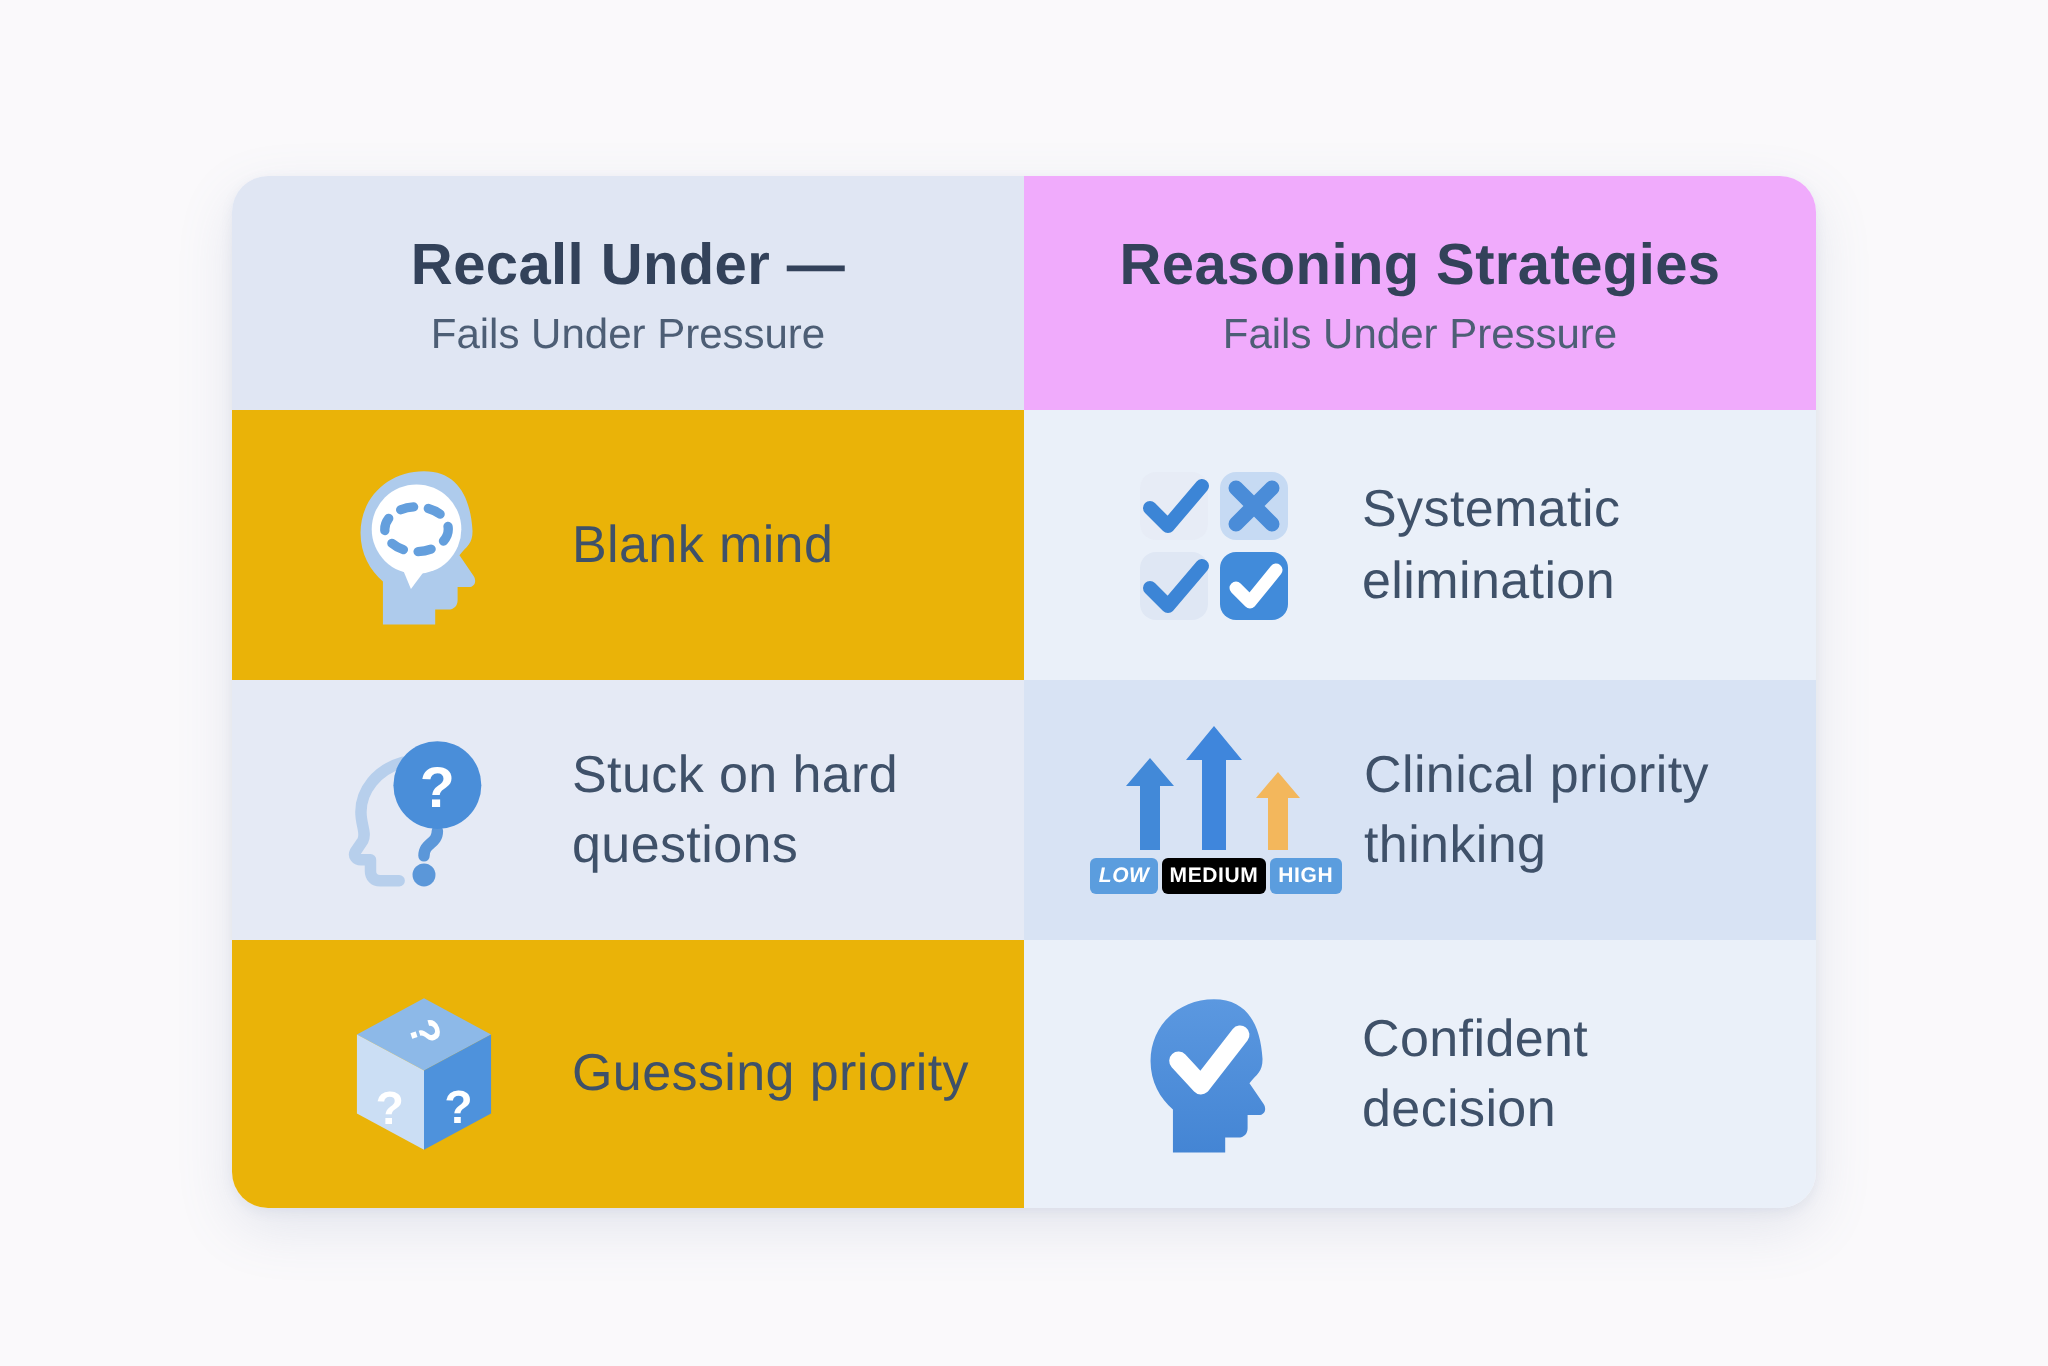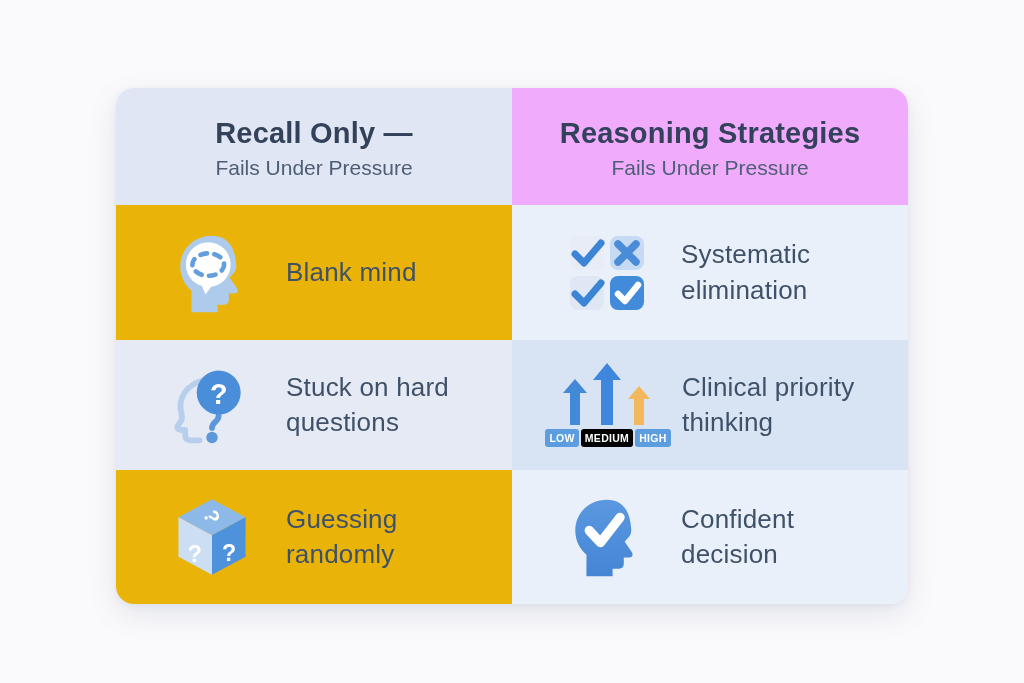--- a/index.html
+++ b/index.html
@@ -64,31 +64,31 @@
   .cb-tr { background: #c6daf3; }
   .cb-bl { background: #dfe7f4; }
   .cb-br { background: #418bda; }
   
   .priority { display: flex; flex-direction: column; align-items: center; gap: 4px; }
   .priority-labels { display: flex; gap: 2px; }
   .priority-labels span {
     color: #ffffff; font-size: 10.5px; font-weight: 700;
     padding: 3px 4px; border-radius: 3px; letter-spacing: 0.3px;
   }
-  .pl-low  { background: #5b9dde; }
+  .pl-low  { background: #5b9dde; font-style: italic; }
   .pl-med  { background: #000000; }
   .pl-high { background: #5b9dde; }
 </style>
 </head>
 <body style="background: rgb(250, 249, 251);">
 
 <div class="card">
 
   <div class="hdr hdr-left">
-    <div class="title">Recall Only —</div>
+    <div class="title">Recall Under —</div>
     <div class="subtitle">Fails Under Pressure</div>
   </div>
 
   <div class="hdr hdr-right">
     <div class="title">Reasoning Strategies</div>
     <div class="subtitle">Fails Under Pressure</div>
   </div>
 
   <div class="cell l-light">
     <div class="icon-box">
@@ -165,21 +165,21 @@
     <div class="icon-box">
       <svg width="86" height="86" viewBox="0 0 100 100">
         <polygon points="50,6 89,27 50,48 11,27" fill="#8db9e8"></polygon>
         <polygon points="11,27 50,48 50,94 11,73" fill="#cbdef4"></polygon>
         <polygon points="50,48 89,27 89,73 50,94" fill="#4e92dc"></polygon>
         <text x="50" y="26" text-anchor="middle" dominant-baseline="central" fill="#ffffff" font-size="24" font-weight="700" transform="rotate(72 50 26)">?</text>
         <text x="30" y="70" text-anchor="middle" dominant-baseline="central" fill="#ffffff" font-size="27" font-weight="700">?</text>
         <text x="70" y="69" text-anchor="middle" dominant-baseline="central" fill="#ffffff" font-size="27" font-weight="700">?</text>
       </svg>
     </div>
-    <div class="label">Guessing randomly</div>
+    <div class="label">Guessing priority</div>
   </div>
 
   <div class="cell r-light">
     <div class="icon-box">
       <svg width="84" height="84" viewBox="0 0 90 90">
         <defs>
           <linearGradient id="headGrad" x1="0" y1="0" x2="0" y2="1">
             <stop offset="0" stop-color="#5b98e0"></stop>
             <stop offset="1" stop-color="#4485d4"></stop>
           </linearGradient>

